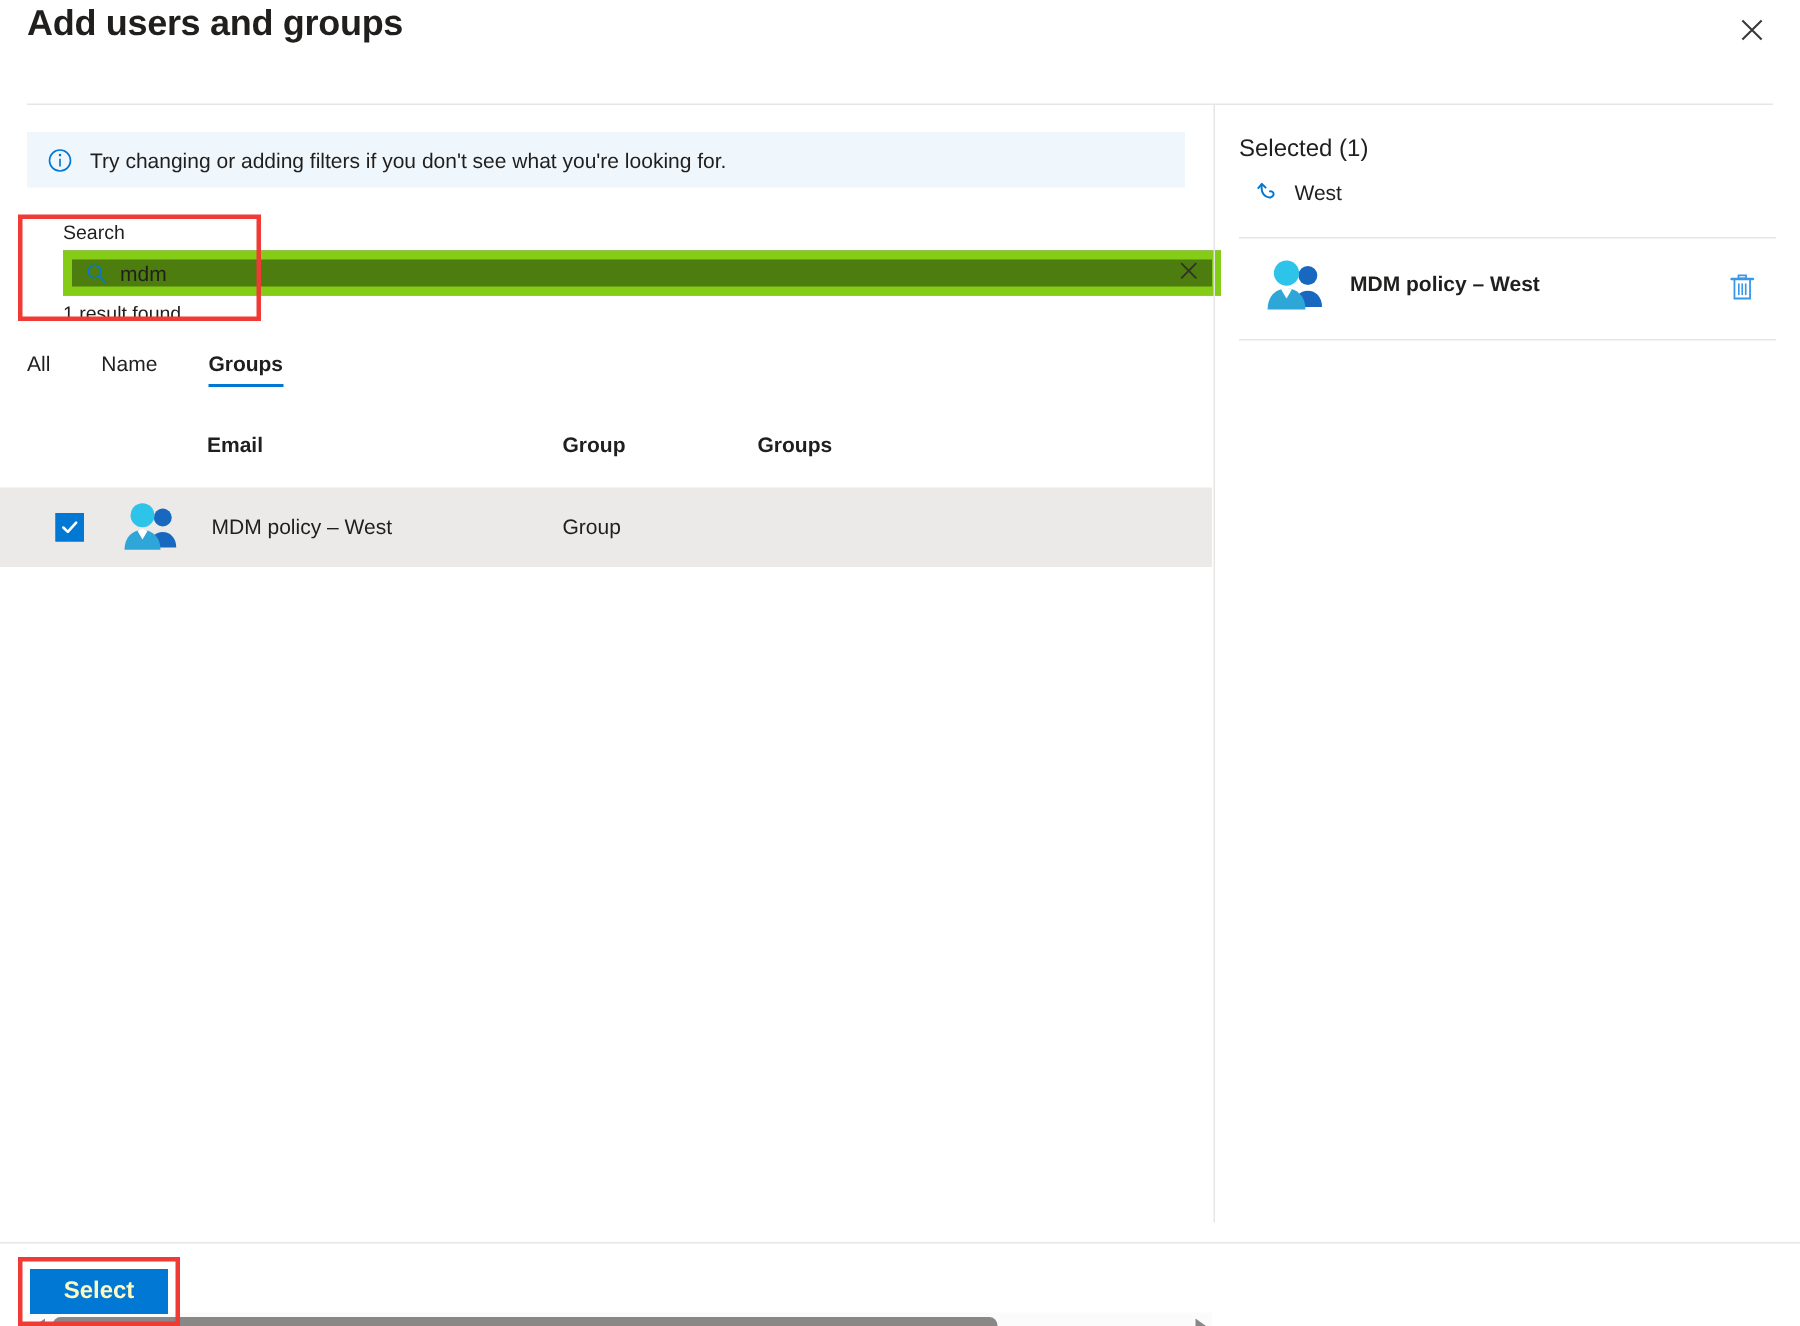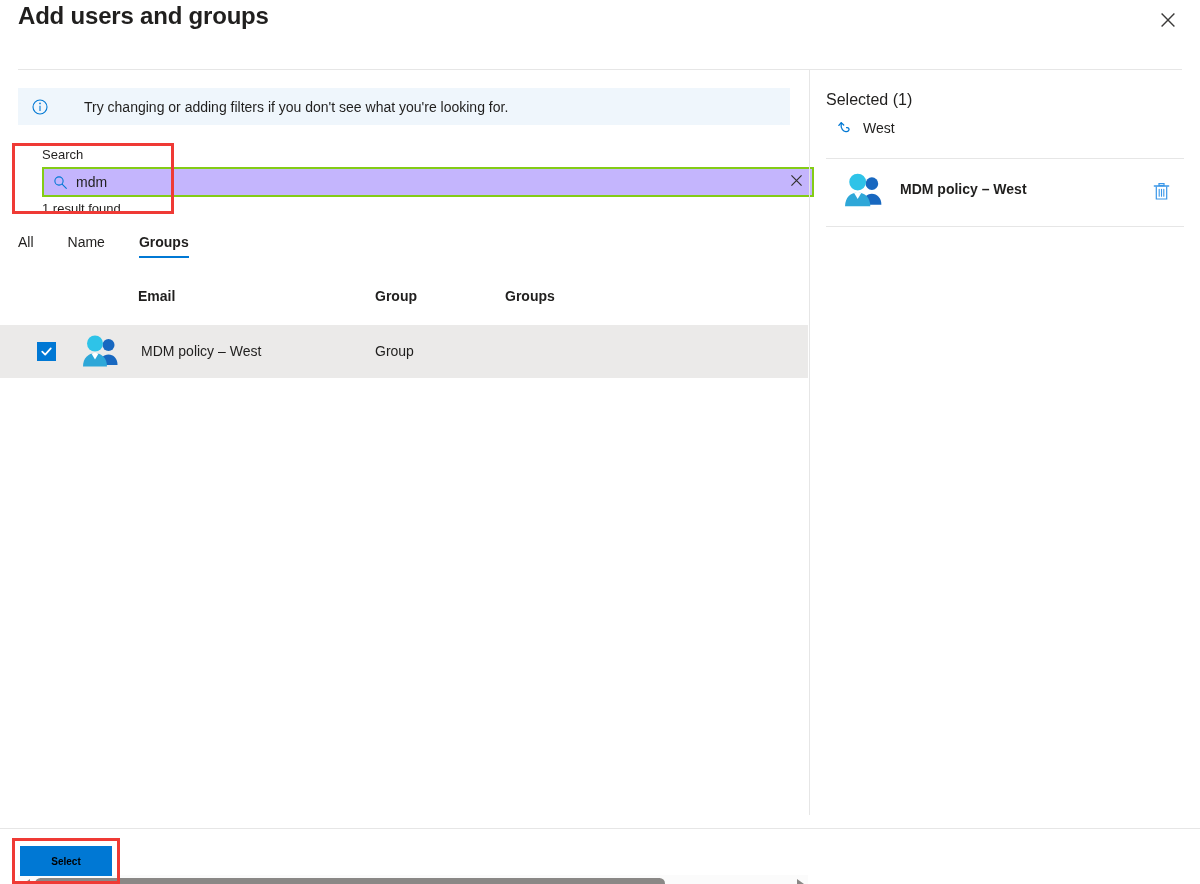--- a/index.html
+++ b/index.html
@@ -84,44 +84,43 @@
   }
   .info-icon {
     margin-left: 14px;
     margin-right: 12px;
     display: flex;
     align-items: center;
   }
   .info-text {
     font-size: 14px;
     color: #201f1e;
-    margin-left: 24px;
   }
 
   
   .search-block {
     position: absolute;
     left: 18px;
     top: 76px;
     width: 774px;
     margin-left: 24px;
   }
   .search-label {
     font-size: 13px;
     color: #201f1e;
     line-height: 18px;
     margin-bottom: 3px;
   }
   .search-field {
     position: relative;
     width: 772px;
     height: 30px;
-    border: 2px solid #84cc16;
+    border: 6px solid #84cc16;
     box-sizing: border-box;
-    background: #c4b5fd;
+    background: #4d7c0f;
     display: flex;
     align-items: center;
   }
   .search-icon {
     margin-left: 9px;
     margin-right: 8px;
     display: flex;
     align-items: center;
   }
   .search-value {
@@ -299,23 +298,23 @@
     height: 1px;
     background: #e6e6e6;
   }
   .select-button {
     position: absolute;
     left: 20px;
     top: 846px;
     width: 92px;
     height: 30px;
     background: #0078d4;
-    color: #000000;
+    color: #fef9c3;
     border: none;
-    font-size: 10px;
+    font-size: 16px;
     font-weight: bold;
     font-family: "Liberation Sans", sans-serif;
     cursor: pointer;
   }
 
   
   .right-pane {
     position: absolute;
     left: 810px;
     top: 70px;

